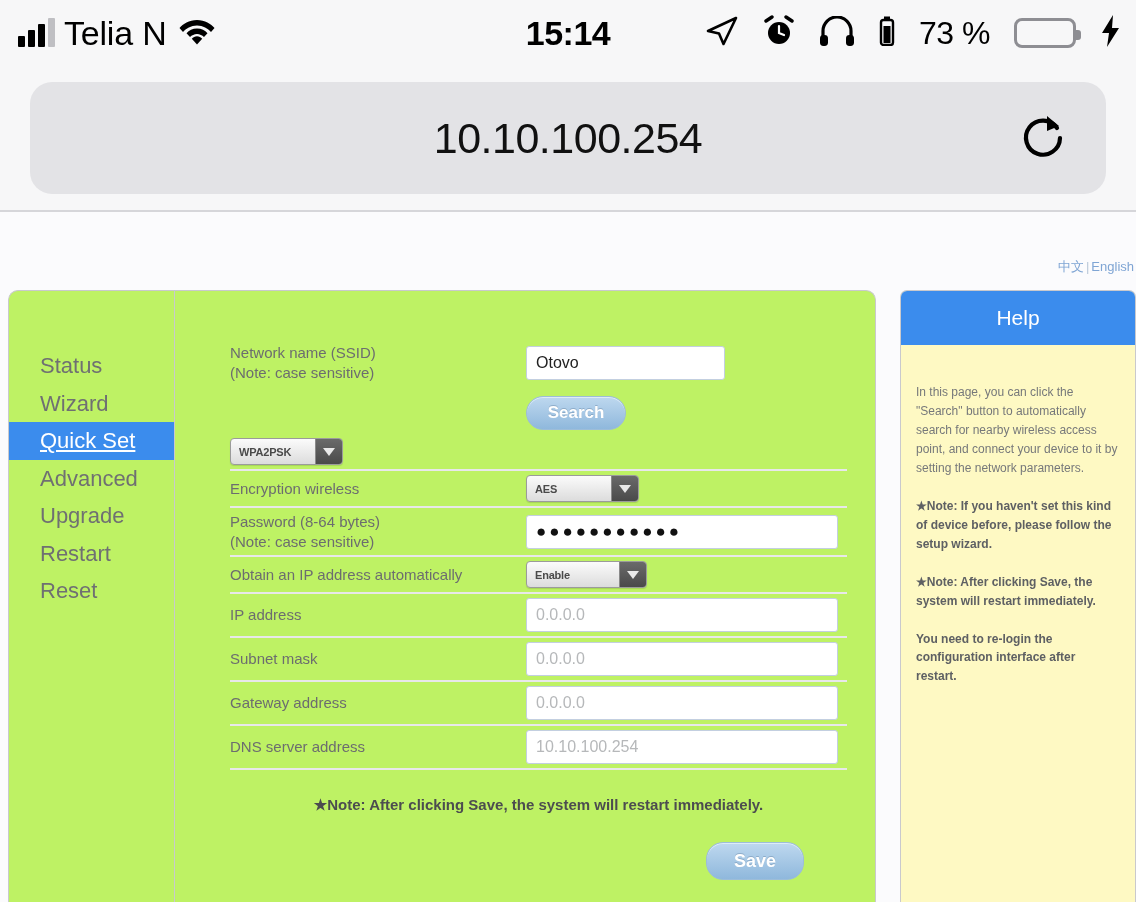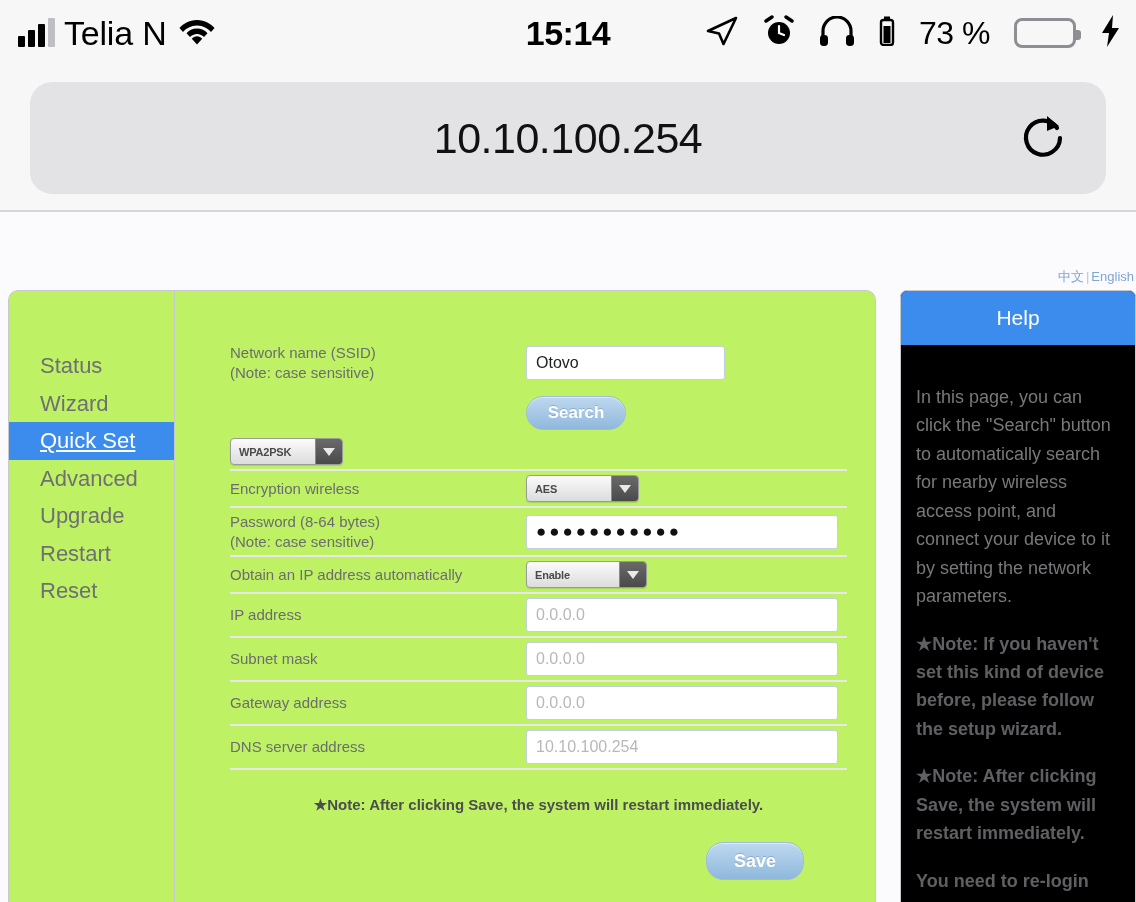--- a/index.html
+++ b/index.html
@@ -65,21 +65,21 @@
     position: absolute; right: 36px; top: 50%; transform: translateY(-50%);
     width: 54px; height: 54px;
   }
 
   
   .page {
     position: absolute; top: 212px; left: 0;
     width: 1136px; height: 690px; background: #fbfbfd;
   }
   .lang {
-    position: absolute; top: 56px; right: 0; width: 1136px;
+    position: absolute; top: 46px; right: 0; width: 1136px;
     text-align: right; padding-right: 2px;
     font-size: 13px; color: #8aa9cf;
   }
   .lang a { color: #7fa5d4; text-decoration: none; }
   .lang .sep { color: #b9c7d8; margin: 0 2px; }
 
   .panels { position: absolute; top: 78px; left: 8px; width: 1128px; height: 612px; }
 
   .mainbox {
     position: absolute; left: 0; top: 0;
@@ -164,30 +164,30 @@
     text-align: center; font-size: 15px; font-weight: bold;
     color: #4c4d4f; padding-top: 26px;
   }
   .saverow { display: flex; justify-content: flex-end; padding: 28px 43px 0 0; }
   .btn-save { width: 98px; height: 38px; font-size: 18px; }
 
   
   .helpbox {
     position: absolute; left: 892px; top: 0;
     width: 236px; height: 612px;
-    background: #000000; border: 1px solid #c9c9cd; border-bottom: none;
+    background: #fef9c3; border: 1px solid #c9c9cd; border-bottom: none;
     border-radius: 7px 7px 0 0; overflow: hidden;
   }
   .help-head {
     height: 54px; background: #3b8ced; color: #fff;
     display: flex; align-items: center; justify-content: center;
     font-size: 21px;
   }
   .help-body { padding: 38px 17px 0 15px; }
-  .help-p { font-size: 18px; color: #76787a; line-height: 1.58; margin-bottom: 19px; }
+  .help-p { font-size: 12px; color: #76787a; line-height: 1.58; margin-bottom: 19px; }
   .help-p.bold { font-weight: bold; color: #5e6063; }
 </style>
 </head>
 <body>
 
 <div class="statusbar">
   <div class="sb-left">
     <span class="signal">
       <i></i>
         <i></i>

